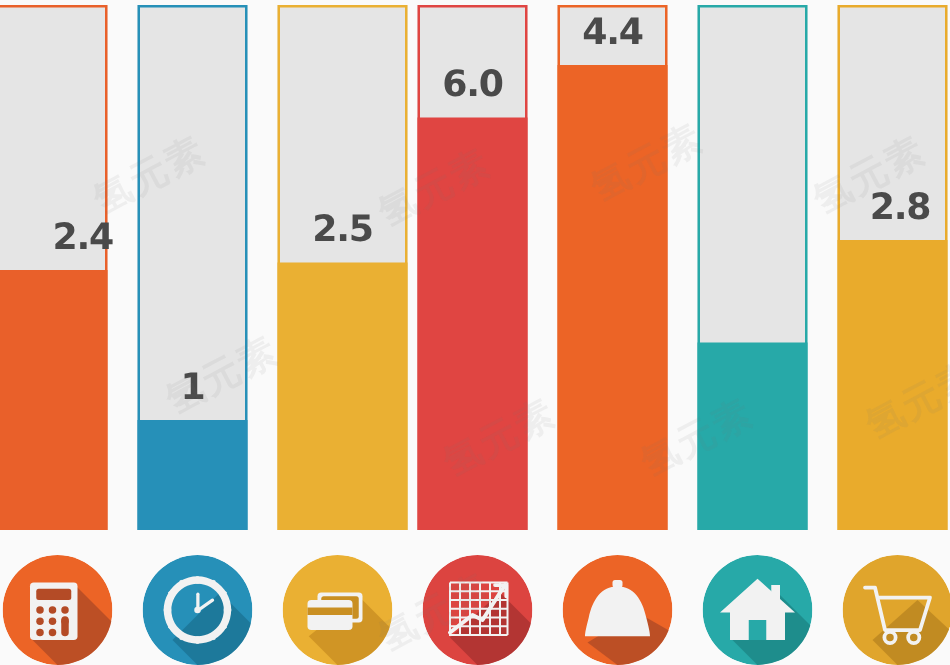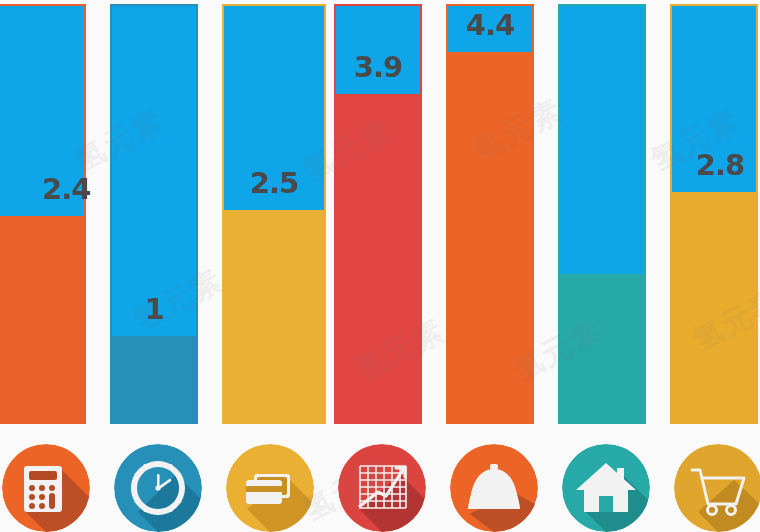--- a/index.html
+++ b/index.html
@@ -42,21 +42,21 @@
     width: 760px;
     height: 430px;
     z-index: 2;
   }
   .bar {
     position: absolute;
     top: 4px;
     height: 420px;
     box-sizing: border-box;
     border: 2px solid #cccccc;
-    background: #0ea5e9;
+    background: #e5e5e5;
   }
   .bar-fill {
     position: absolute;
     left: -2px;
     right: -2px;
     bottom: -2px;
     background: #cccccc;
   }
   .bar-value {
     position: absolute;
@@ -121,21 +121,21 @@
       <div class="bar" style="left: 110px; width: 88px; border-color: rgb(38, 144, 184);">
         <div class="bar-fill" style="background: rgb(38, 144, 184); top: 330px;"></div>
         <div class="bar-value" style="top: 286px; color: rgb(74, 74, 74);">1</div>
       </div>
       <div class="bar" style="left: 222px; width: 104px; border-color: rgb(234, 176, 51);">
         <div class="bar-fill" style="background: rgb(234, 176, 51); top: 204px;"></div>
         <div class="bar-value" style="top: 160px; color: rgb(74, 74, 74);">2.5</div>
       </div>
       <div class="bar" style="left: 334px; width: 88px; border-color: rgb(224, 69, 66);">
         <div class="bar-fill" style="background: rgb(224, 69, 66); top: 88px;"></div>
-        <div class="bar-value" style="top: 44px; color: rgb(74, 74, 74);">3.9</div>
+        <div class="bar-value" style="top: 44px; color: rgb(74, 74, 74);">6.0</div>
       </div>
       <div class="bar" style="left: 446px; width: 88px; border-color: rgb(236, 100, 38);">
         <div class="bar-fill" style="background: rgb(236, 100, 38); top: 46px;"></div>
         <div class="bar-value" style="top: 2px; color: rgb(74, 74, 74);">4.4</div>
       </div>
       <div class="bar" style="left: 558px; width: 88px; border-color: rgb(39, 169, 168);">
         <div class="bar-fill" style="background: rgb(39, 169, 168); top: 268px;"></div>
       </div>
       <div class="bar" style="left: 670px; width: 88px; border-color: rgb(233, 171, 44);">
         <div class="bar-fill" style="background: rgb(233, 171, 44); top: 186px;"></div>

